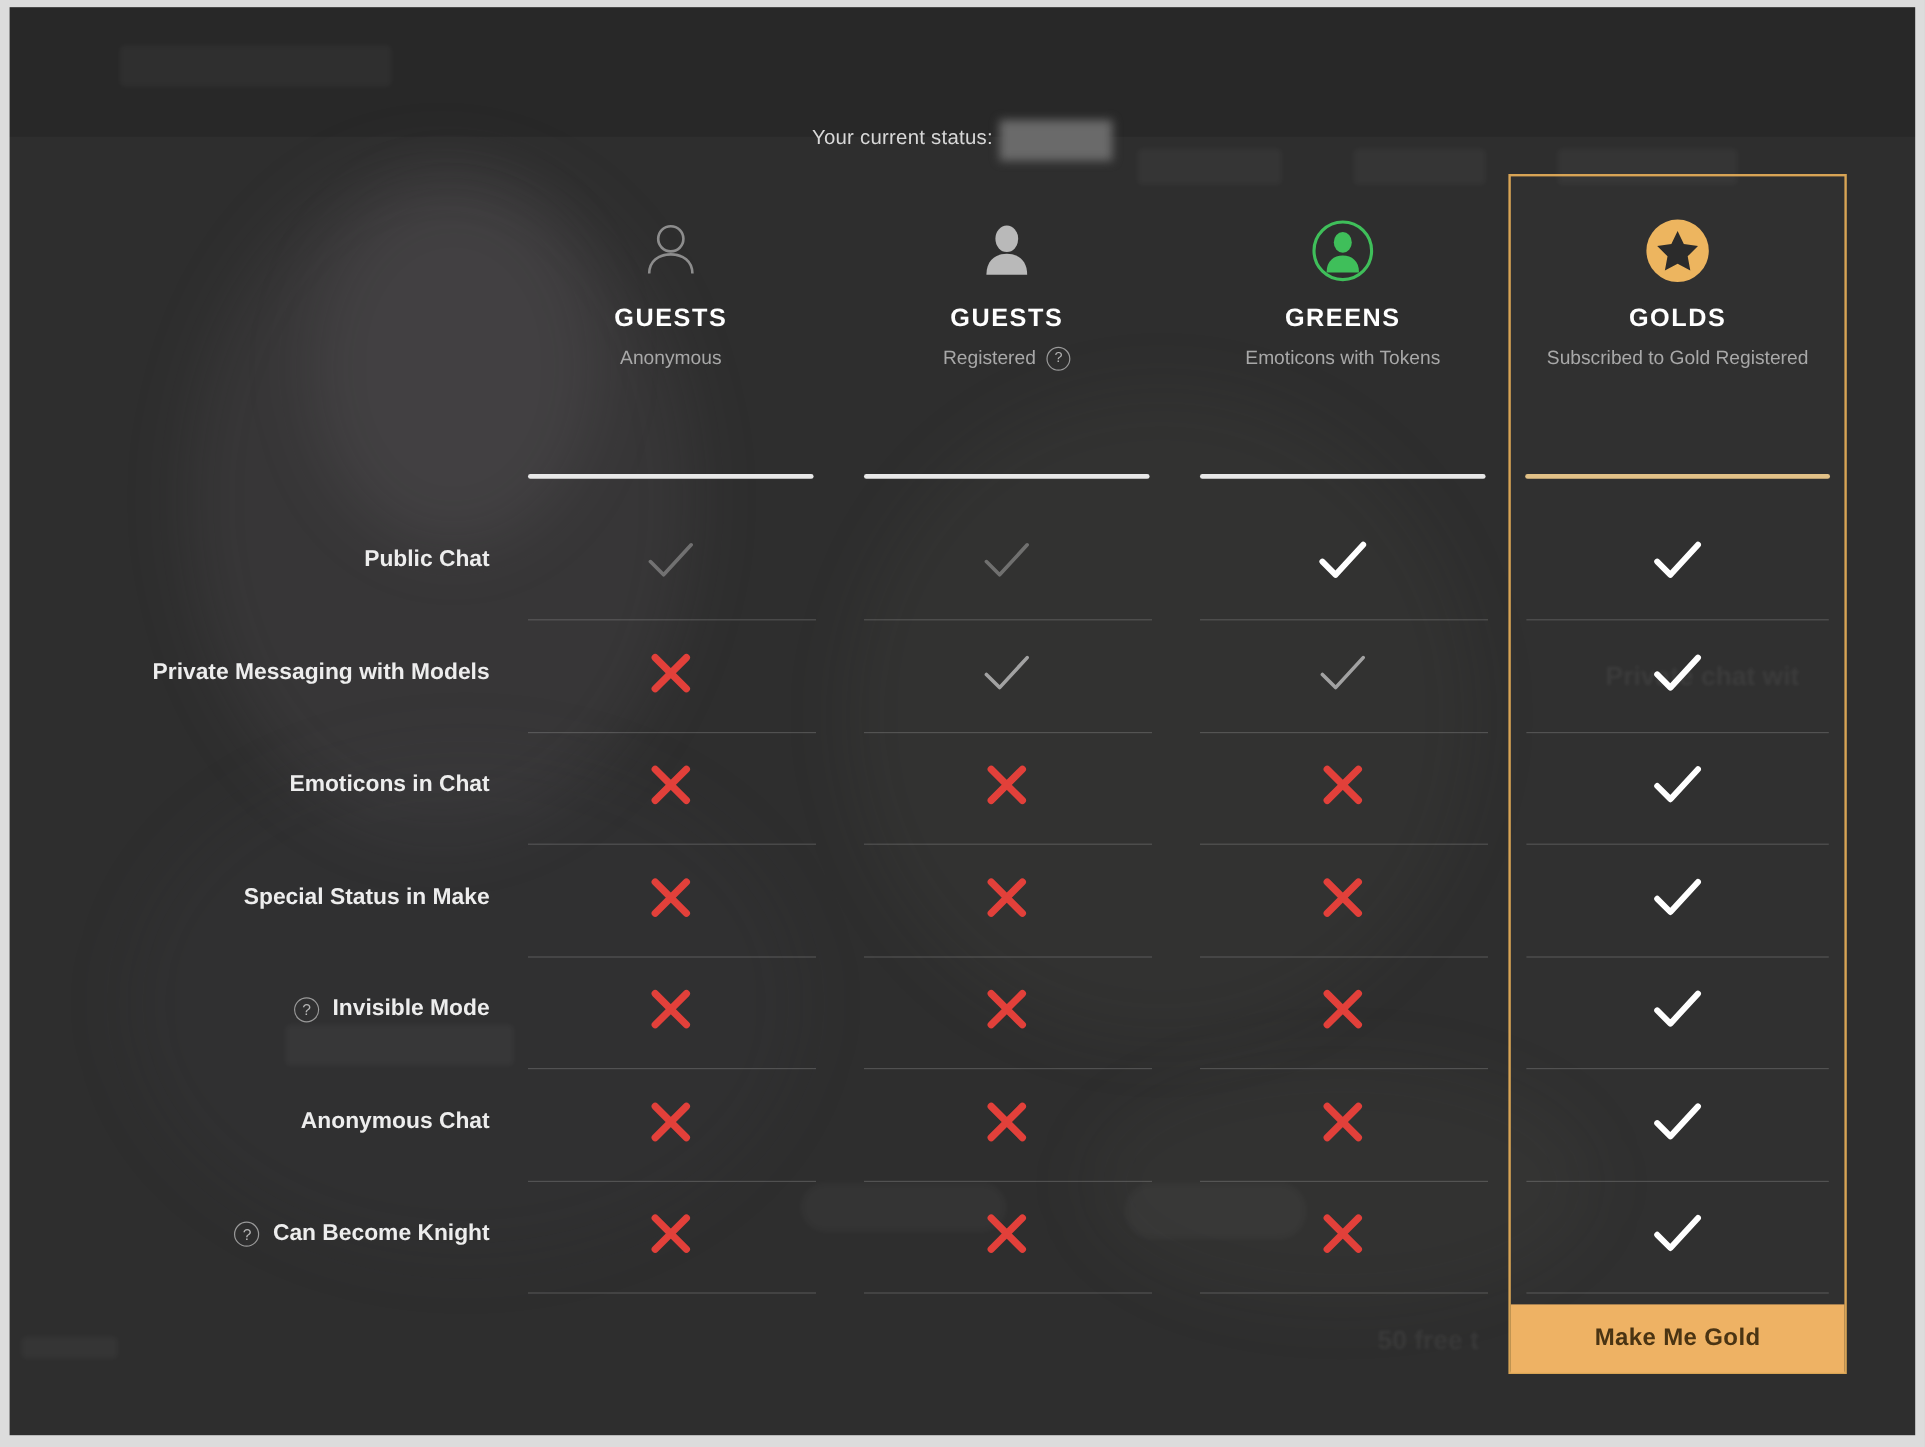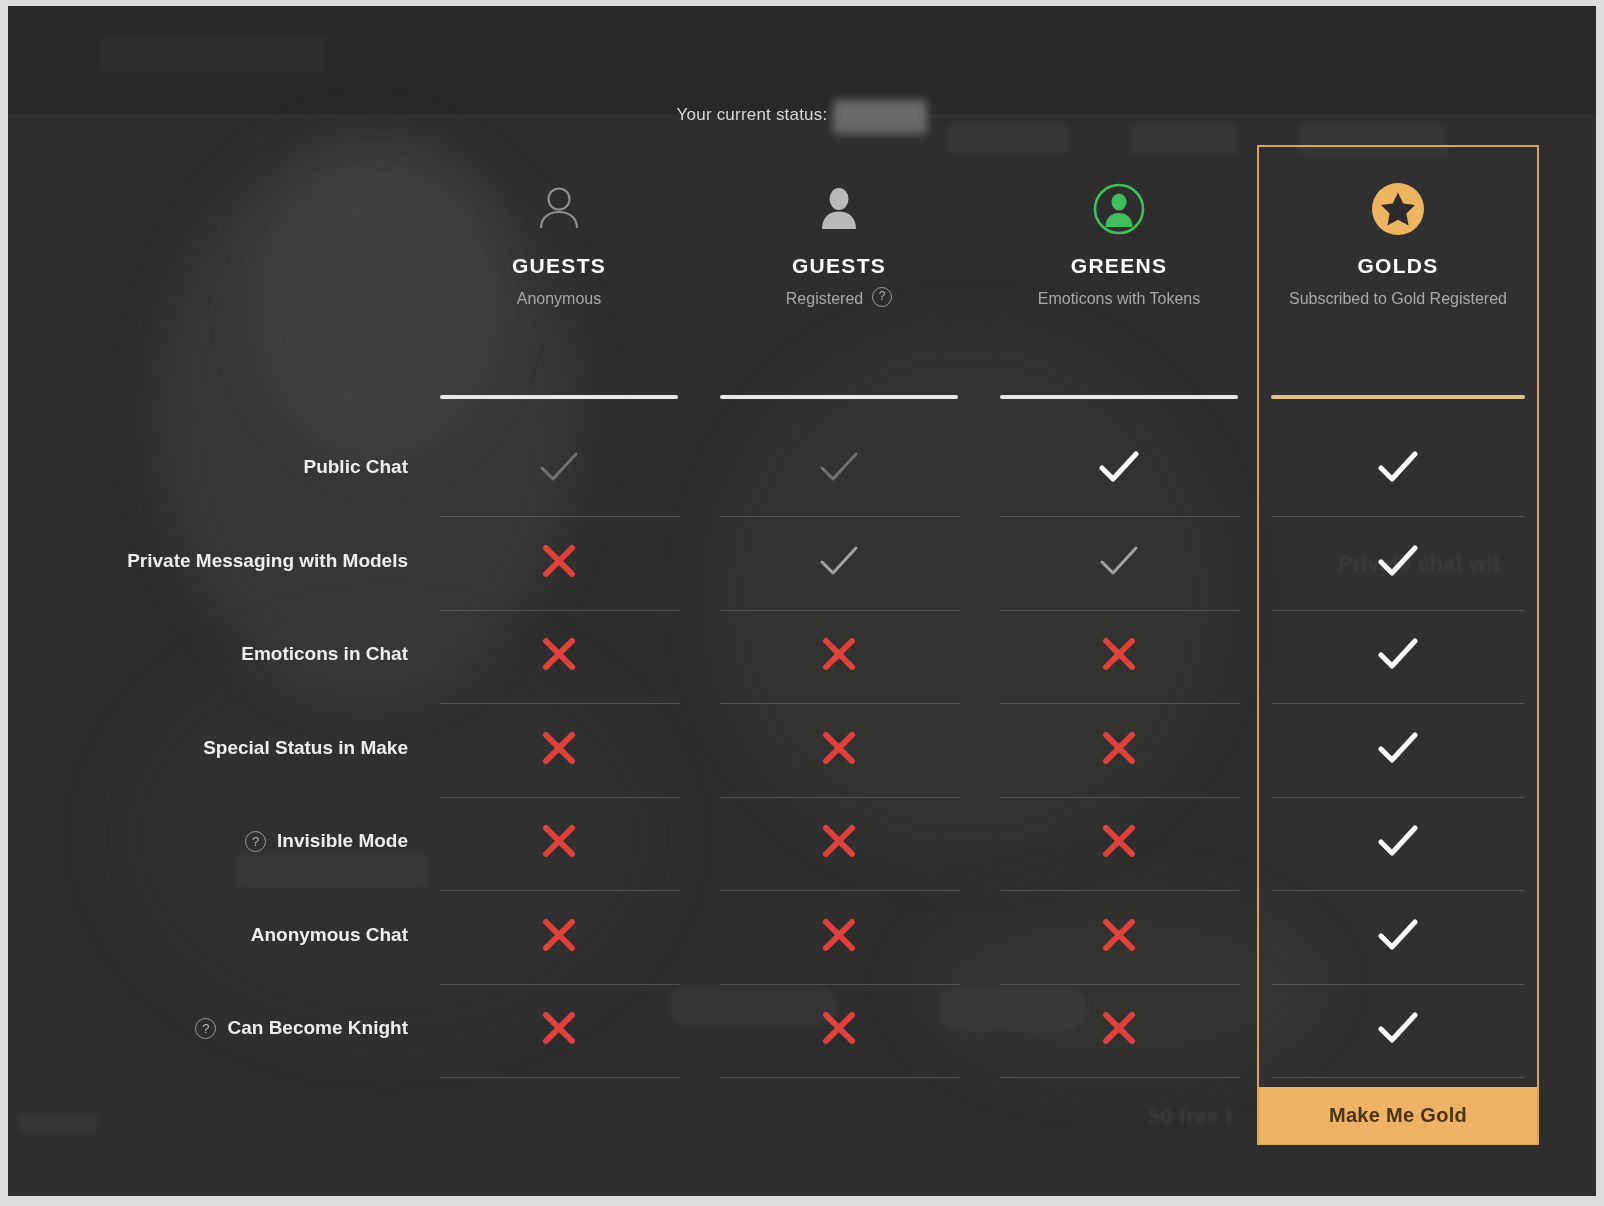--- a/index.html
+++ b/index.html
@@ -158,21 +158,21 @@
     font-weight: bold;
     color: #ffffff;
     letter-spacing: 1.3px;
   }
   .col-sub {
     margin-top: 9px;
     font-size: 16px;
     color: #a8a8a8;
     line-height: 1.45;
     display: inline-flex;
-    align-items: flex-start;
+    align-items: center;
     gap: 9px;
     justify-content: center;
   }
   .col-sub.two-line { display: block; padding: 0 22px; }
 
   .head-rule {
     position: absolute;
     top: 389px;
     left: 20px;
     right: 20px;

